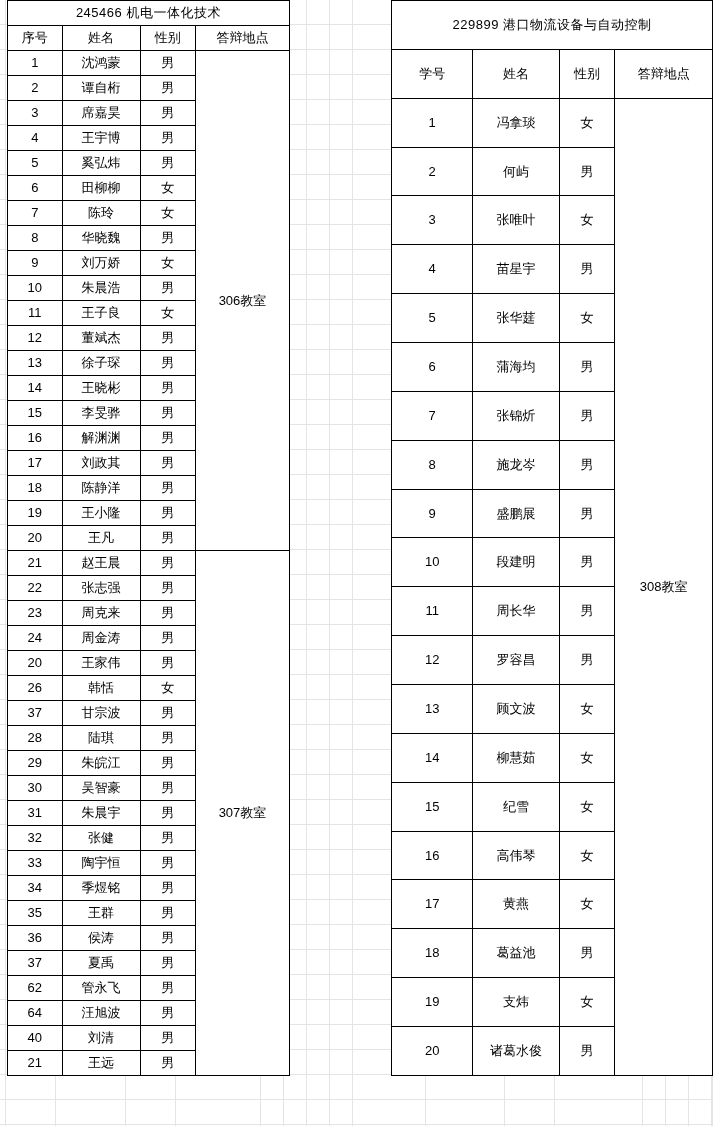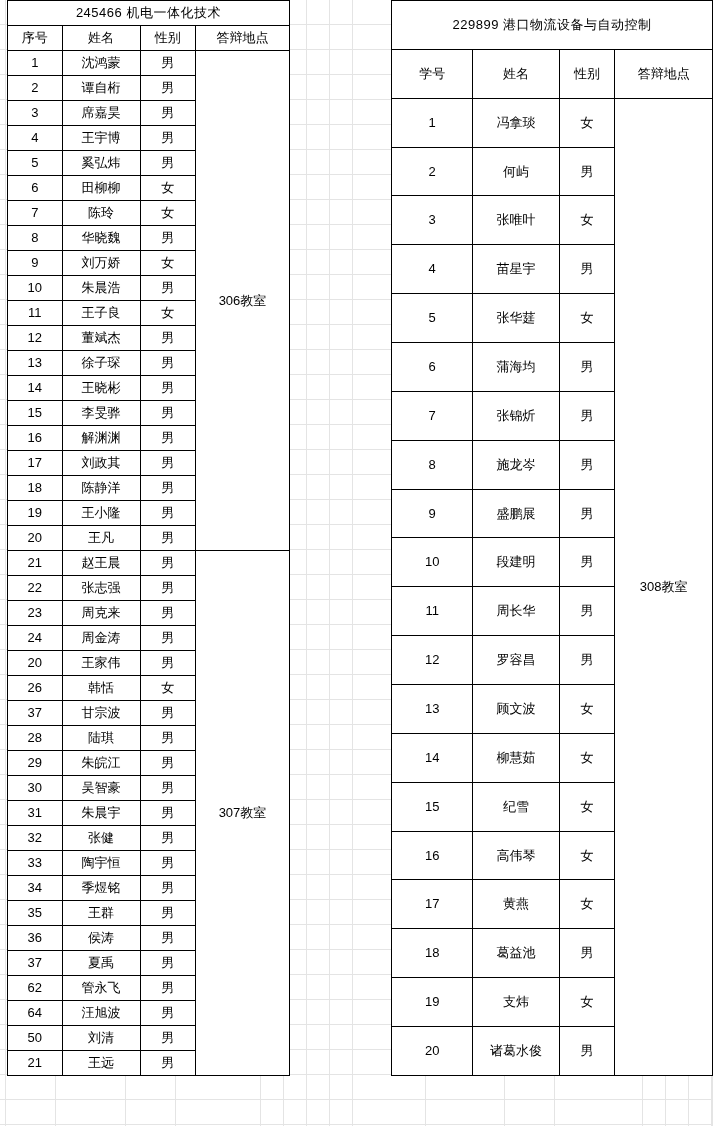--- a/index.html
+++ b/index.html
@@ -1171,21 +1171,21 @@
             <td>62</td>
             <td>管永飞</td>
             <td>男</td>
           </tr>
           <tr>
             <td>64</td>
             <td>汪旭波</td>
             <td>男</td>
           </tr>
           <tr>
-            <td>50</td>
+            <td>40</td>
             <td>刘清</td>
             <td>男</td>
           </tr>
           <tr>
             <td>21</td>
             <td>王远</td>
             <td>男</td>
           </tr>
         </tbody>
     </table>

